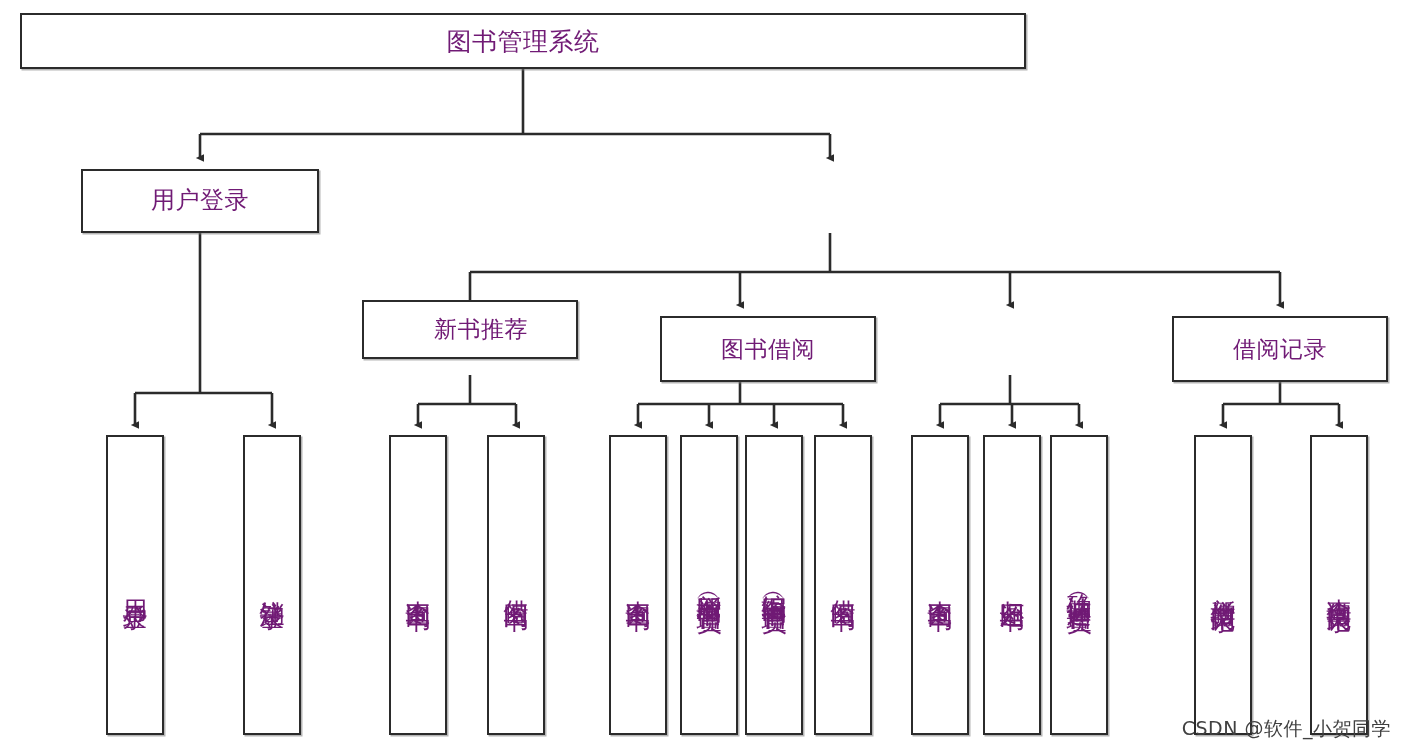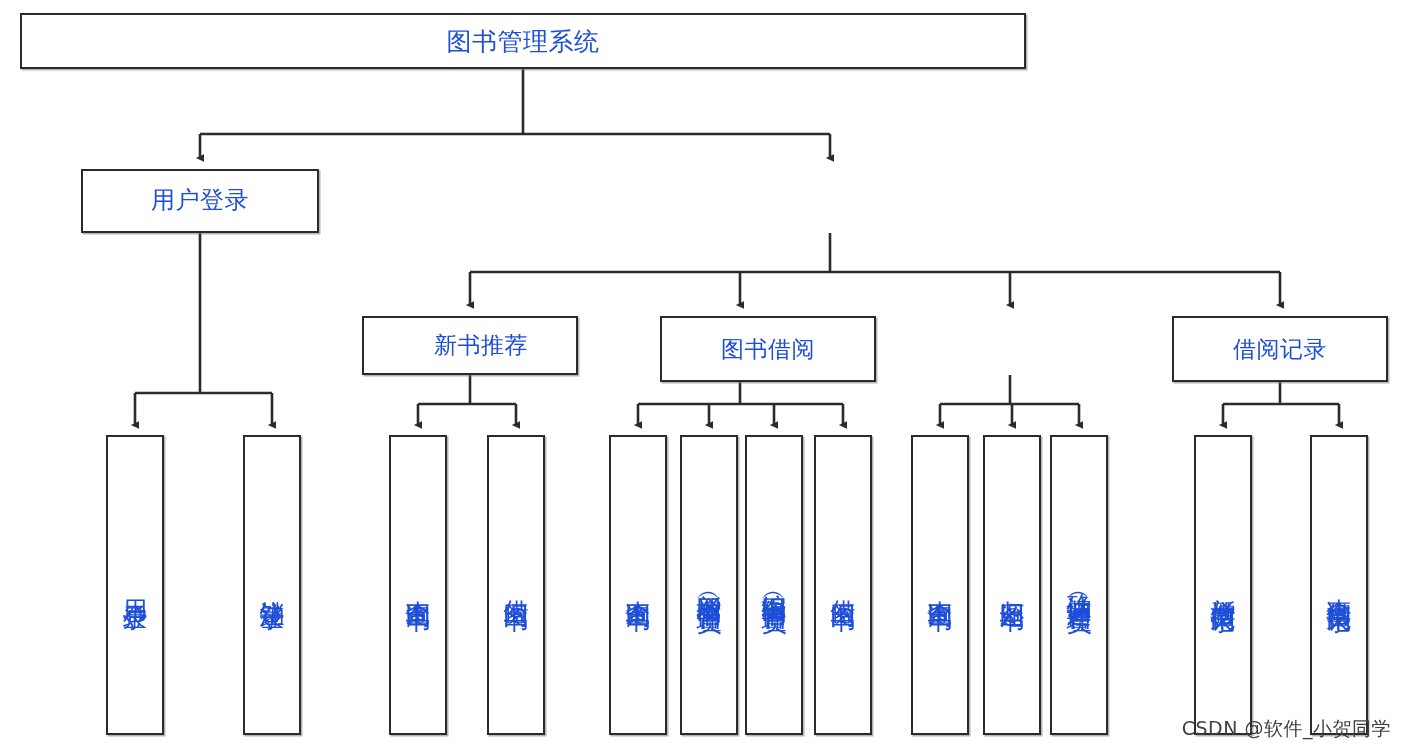--- a/index.html
+++ b/index.html
@@ -23,21 +23,21 @@
     position: absolute;
     box-sizing: border-box;
     background: #ffffff;
     border: 2px solid #2b2b2b;
     box-shadow: 1.5px 1.5px 0 rgba(120,120,120,0.55);
     display: flex;
     align-items: center;
     justify-content: center;
   }
   .node-label {
-    color: #1d4ed8;
+    color: #701a75;
     line-height: 1.08;
     letter-spacing: 0.5px;
     white-space: nowrap;
     text-align: left;
   }
   .node-root .node-label { font-size: 25px; }
   .node-l2 .node-label { font-size: 24px; }
   .node-l3 .node-label { font-size: 23px; }
   .node-leaf {
     align-items: center;
@@ -126,21 +126,21 @@
   </svg>
 
   <div class="node-box node-root" style="left:20px; top:13px; width:1006px; height:56px;">
     <span class="node-label">图书管理系统</span>
   </div>
 
   <div class="node-box node-l2" style="left:81px; top:169px; width:238px; height:64px;">
     <span class="node-label">用户登录</span>
   </div>
 
-  <div class="node-box node-l3" style="left:362px; top:316px; width:216px; height:59px;padding-left:22px;">
+  <div class="node-box node-l3" style="left:362px; top:300px; width:216px; height:59px;padding-left:22px;">
     <span class="node-label">新书推荐</span>
   </div>
   <div class="node-box node-l3" style="left:632px; top:316px; width:216px; height:66px;margin-left:28px;">
     <span class="node-label">图书借阅</span>
   </div>
   <div class="node-box node-l3" style="left:1172px; top:316px; width:216px; height:66px;">
     <span class="node-label">借阅记录</span>
   </div>
 
   <div class="node-box node-leaf" style="left:106px; top:435px; width:58px; height:300px;">

